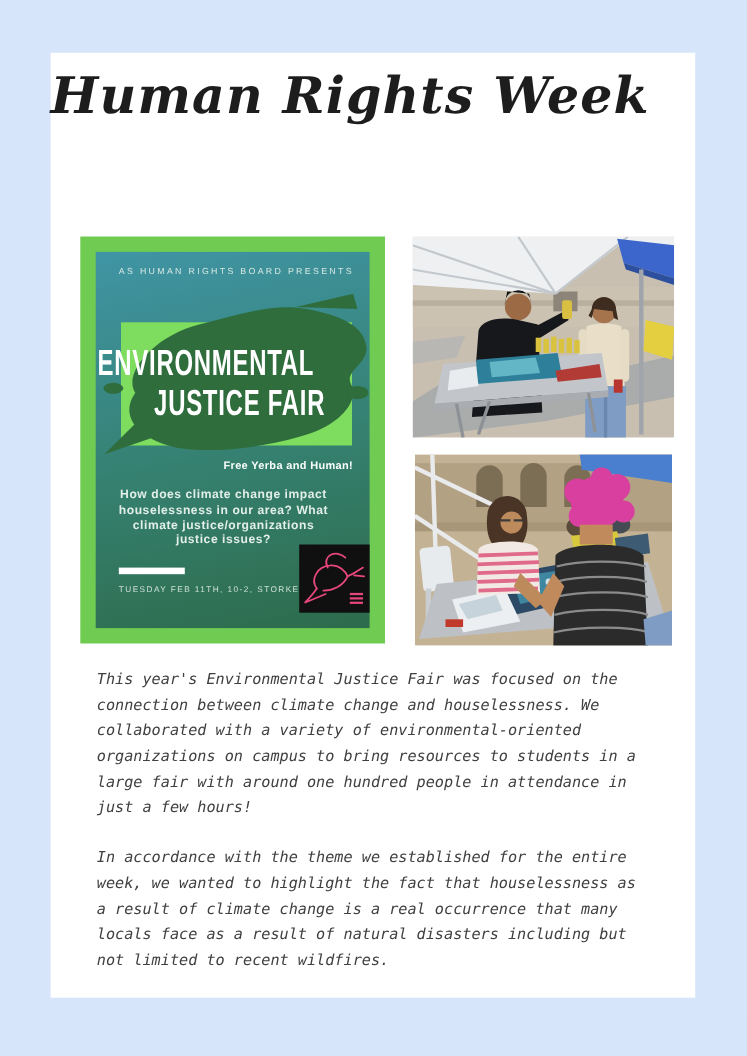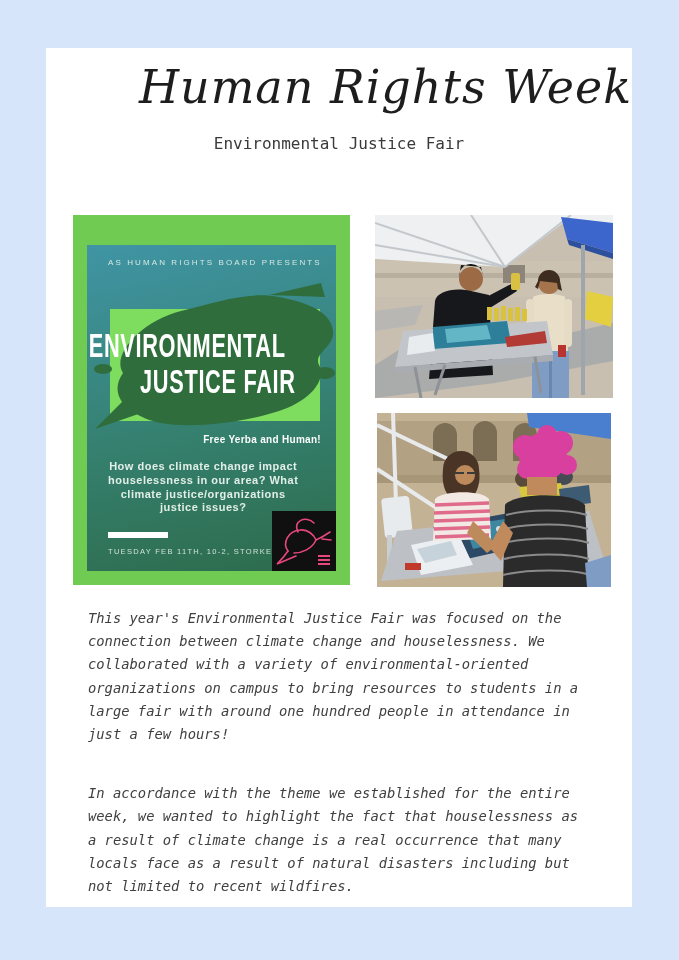--- a/index.html
+++ b/index.html
@@ -5,41 +5,40 @@
   * { margin:0; padding:0; box-sizing:border-box; }
   html,body { width:679px; height:960px; }
   body { font-family:"Liberation Sans", sans-serif; background:#d7e5fa; }
 
   .canvas { position:relative; width:679px; height:960px; background:#d7e5fa; overflow:hidden; }
   .page { position:absolute; left:46px; top:48px; width:586px; height:859px; background:#ffffff; }
 
   
   .doc-title {
     position:absolute; top:12px; left:0; width:100%;
-    text-align:right;
-    font-family:"DejaVu Serif", serif; font-style:italic; font-weight:400;
+    text-align:left;
+    font-family:"DejaVu Serif", serif; font-style:italic; font-weight:700;
     font-size:46px; line-height:54px; letter-spacing:1px; color:#1d1d1d;
   }
   .doc-subtitle {
     position:absolute; top:82px; left:0; width:100%;
     text-align:center;
     font-family:"DejaVu Sans Mono","Liberation Mono",monospace;
     font-size:16px; line-height:27px; color:#3a3a3a;
   }
 
   
   .poster {
     position:absolute; left:27px; top:167px; width:277px; height:370px;
     background:#6fcb52; 
   }
   .poster-inner {
     position:absolute; left:14px; top:14px; right:14px; bottom:14px;
     background:linear-gradient(168deg,#4095a5 0%,#35806f 55%,#2d6b4b 100%);
     overflow:hidden;
-    margin-top:16px;
   }
   .poster-presents {
     position:absolute; left:21px; top:13px;
     font-size:8px; letter-spacing:2.1px; font-weight:500; color:#d6e8e3;
     white-space:nowrap;
   }
   .poster-box { position:absolute; left:23px; top:64px; width:210px; height:112px; background:#7edc5f; }
   .poster-brush { position:absolute; left:2px; top:32px; width:248px; height:178px; }
   .poster-headline { position:absolute; left:0; top:83px; width:100%; }
   .ph-line { display:flex; justify-content:flex-end; }
@@ -73,31 +72,30 @@
   .photo1 { position:absolute; left:329px; top:167px; width:238px; height:183px; overflow:hidden; }
   .photo2 { position:absolute; left:331px; top:365px; width:234px; height:174px; overflow:hidden; }
   .photo1 svg, .photo2 svg { display:block; }
 
   
   .body-text {
     position:absolute; left:42px; top:559px; width:492px;
     font-family:"DejaVu Sans Mono","Liberation Mono",monospace;
     font-size:13.8px; line-height:23.2px; color:#404040;font-style:italic;
   }
-  .body-text p + p { margin-top:36px; }
+  .body-text p + p { margin-top:23px; }
 </style>
 </head>
 <body>
 
 <div class="canvas">
   <div class="page">
 
     <div class="doc-title">Human Rights Week</div>
     <div class="doc-subtitle">
-      <div>Environmental Justice Fair</div>
     </div>
 
     <div class="poster">
       <div class="poster-inner">
         <div class="poster-presents">AS HUMAN RIGHTS BOARD PRESENTS</div>
 
         <div class="poster-box"></div>
 
         <svg class="poster-brush" viewBox="0 0 248 178" xmlns="http://www.w3.org/2000/svg">
           <path fill="#2f6e3c" d="M34,96 C22,78 52,44 92,34 C128,25 160,14 190,20 C222,26 242,36 244,54 C246,70 224,76 230,88 C238,102 222,124 190,134 C156,145 104,152 72,146 C46,141 16,122 34,96 Z"></path>

